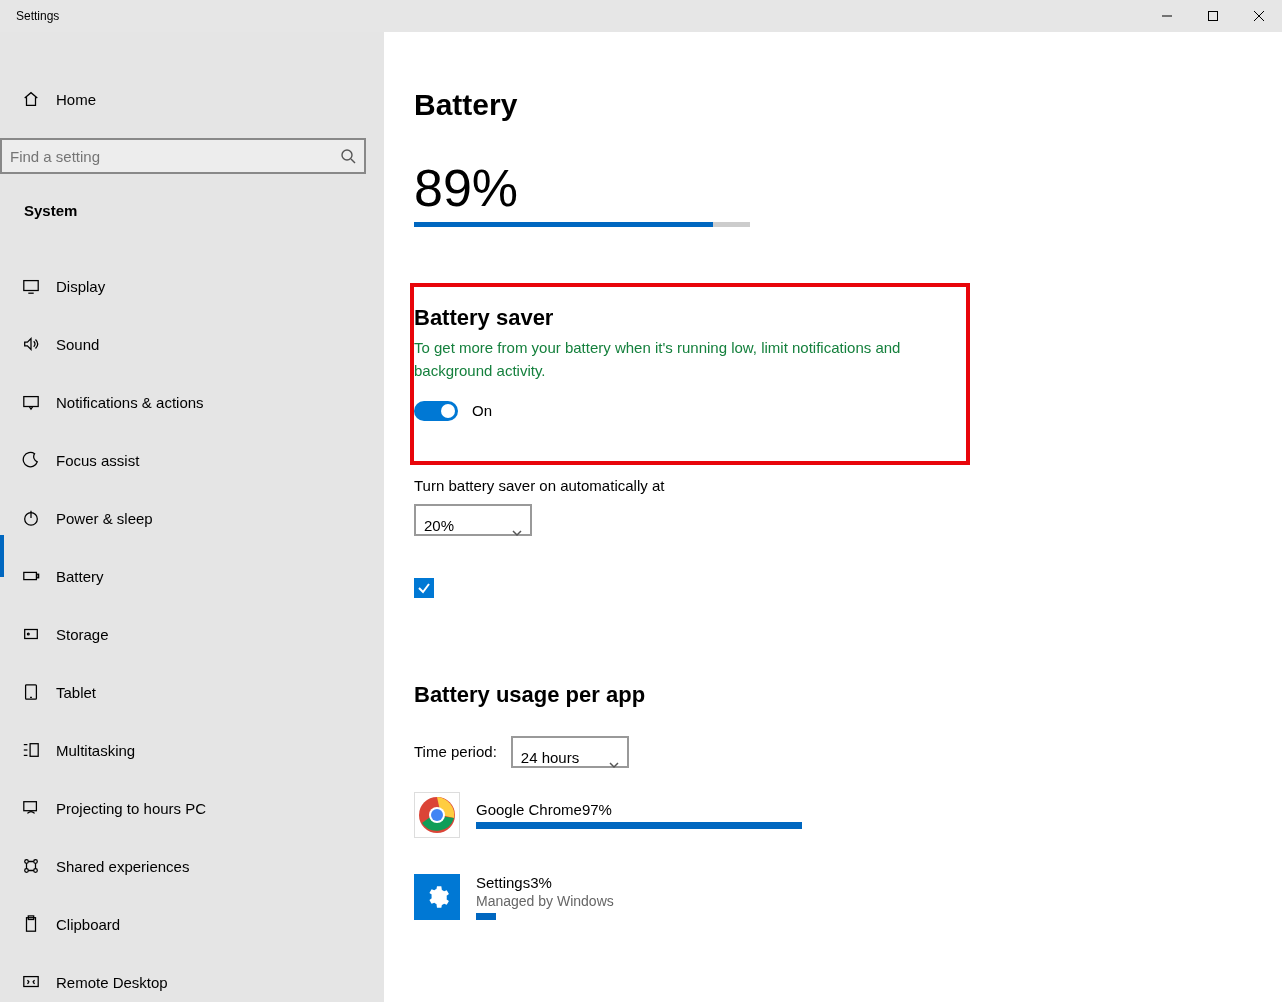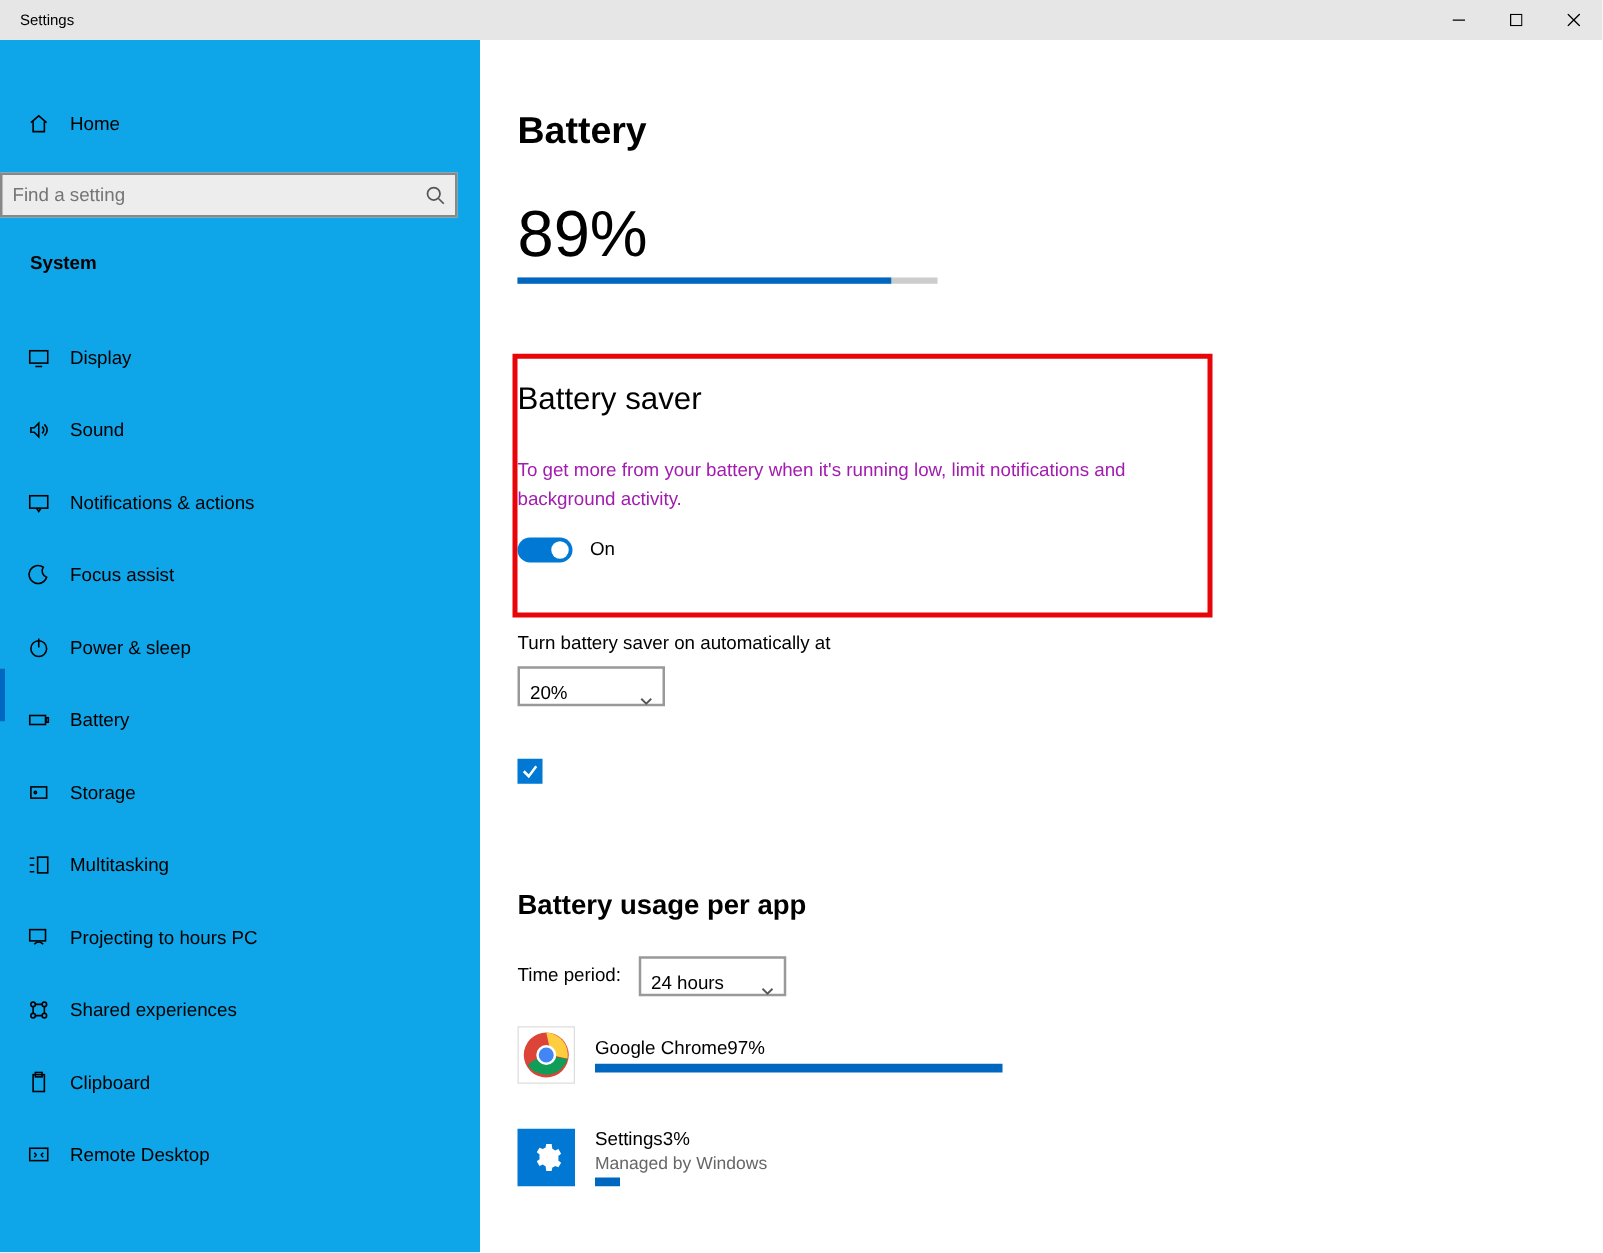--- a/index.html
+++ b/index.html
@@ -5,21 +5,21 @@
   * { box-sizing: border-box; margin: 0; padding: 0; font-family: "Segoe UI", -apple-system, sans-serif; }
   body { width: 1282px; height: 1002px; background: #fff; overflow: hidden; display:flex; flex-direction:column;}
   
   .titlebar { height: 32px; background: #e6e6e6; display:flex; align-items:center; justify-content:space-between; }
   .titlebar .title { font-size: 12px; padding-left: 16px; color:#000;}
   .titlebar .win-controls { display:flex; }
   .win-btn { width: 46px; height: 32px; display:flex; align-items:center; justify-content:center; }
   .win-btn svg { width:10px; height:10px; stroke:#000; stroke-width:1; fill:none;}
   
   .main { flex:1; display:flex; overflow:hidden;}
-  .sidebar { width: 384px; background:#0ea5e9; display:flex; flex-direction:column; border-right: 0 solid transparent;}
+  .sidebar { width: 384px; background:#e5e5e5; display:flex; flex-direction:column; border-right: 0 solid transparent;}
   .content { flex:1; background:#fff; overflow:hidden; position:relative;}
   
   .home-row { display:flex; align-items:center; height:58px; padding-left: 22px; margin-top: 38px; }
   .home-row .icon-wrap { width: 34px; display:flex; align-items:center;}
   .home-row .label { font-size: 15px; }
   .search-box { margin: 10px 18px 0 0; height: 36px; border:2px solid #888; background:#ededed; display:flex; align-items:center; padding:0 8px;}
   .search-box input { flex:1; background:transparent; border:none; outline:none; font-size:15px; color:#555;}
   .search-box .sicon { width:16px; height:16px; }
   .category { font-size:15px; font-weight:600; padding: 28px 0 18px 24px;}
   .navlist { display:flex; flex-direction:column;}
@@ -28,22 +28,22 @@
   .navitem .label { font-size:15px; }
   .navitem.active::before { content:""; position:absolute; left:0; top:8px; bottom:8px; width:4px; background:#0067c0;}
   .icon-wrap svg { width:18px; height:18px; stroke:#000; stroke-width:1.4; fill:none; }
   
   .content-inner { padding: 56px 30px 0 30px; max-width: 960px}
   h1 { font-size: 30px; font-weight:600; margin-bottom: 36px;}
   .batt-pct { font-size: 52px; font-weight:400; margin-bottom:4px;}
   .progress { width: 336px; height:5px; background:#ccc; margin-bottom: 56px;}
   .progress .fill { height:100%; background:#0067c0;}
   .highlight-box { border: 4px solid #e8050a; padding: 18px 16px 40px 0; margin-left:-4px; margin-bottom:8px; width: 560px}
-  .section-title { font-size:25px; font-weight:400; margin-bottom: 31px;}
-  .section-desc { font-size:15px; color:#a21caf; line-height:1.55; margin-bottom: 18px; max-width: 540px;}
+  .section-title { font-size:22px; font-weight:700; margin-bottom: 5px;}
+  .section-desc { font-size:15px; color:#15803d; line-height:1.55; margin-bottom: 18px; max-width: 540px;}
   .toggle-row { display:flex; align-items:center; gap:14px;}
   .toggle { width:44px; height:20px; background:#0078d4; border-radius:10px; position:relative;}
   .toggle::after { content:""; position:absolute; right:3px; top:3px; width:14px; height:14px; background:#fff; border-radius:50%;}
   .toggle-label { font-size:15px;}
   .auto-label { font-size:15px; margin: 12px 0 10px 0;}
   .dropdown { display:inline-flex; align-items:flex-end; justify-content:space-between; border:2px solid #999; height:32px; padding:0 8px; min-width:118px; font-size:15px;}
   .check-row { display:flex; align-items:center; gap:14px; margin-top:42px;}
   .checkbox { width:20px; height:20px; background:#0078d4; display:flex; align-items:center; justify-content:center;}
   .checkbox svg{ width:14px; height:14px; stroke:#fff; stroke-width:2; fill:none;}
   .check-row .lbl { font-size:15px;}
@@ -172,20 +172,29 @@
       <div class="navitem">
         <span class="icon-wrap">
             <svg viewBox="0 0 20 20">
               <rect x="3" y="5" width="14" height="10"></rect>
               <circle cx="7" cy="10" r="1"></circle>
             </svg>
           </span>
         <span class="label">Storage</span>
       </div>
 
+      <div class="navitem">
+        <span class="icon-wrap">
+            <svg viewBox="0 0 20 20">
+              <rect x="4" y="2" width="12" height="16" rx="1"></rect>
+              <line x1="9" y1="16" x2="11" y2="16"></line>
+            </svg>
+          </span>
+        <span class="label">Tablet</span>
+      </div>
 
       <div class="navitem">
         <span class="icon-wrap">
             <svg viewBox="0 0 20 20">
               <line x1="2" y1="4" x2="6" y2="4"></line>
               <line x1="2" y1="10" x2="6" y2="10"></line>
               <line x1="2" y1="16" x2="6" y2="16"></line>
               <rect x="9" y="3" width="9" height="14"></rect>
             </svg>
           </span>

